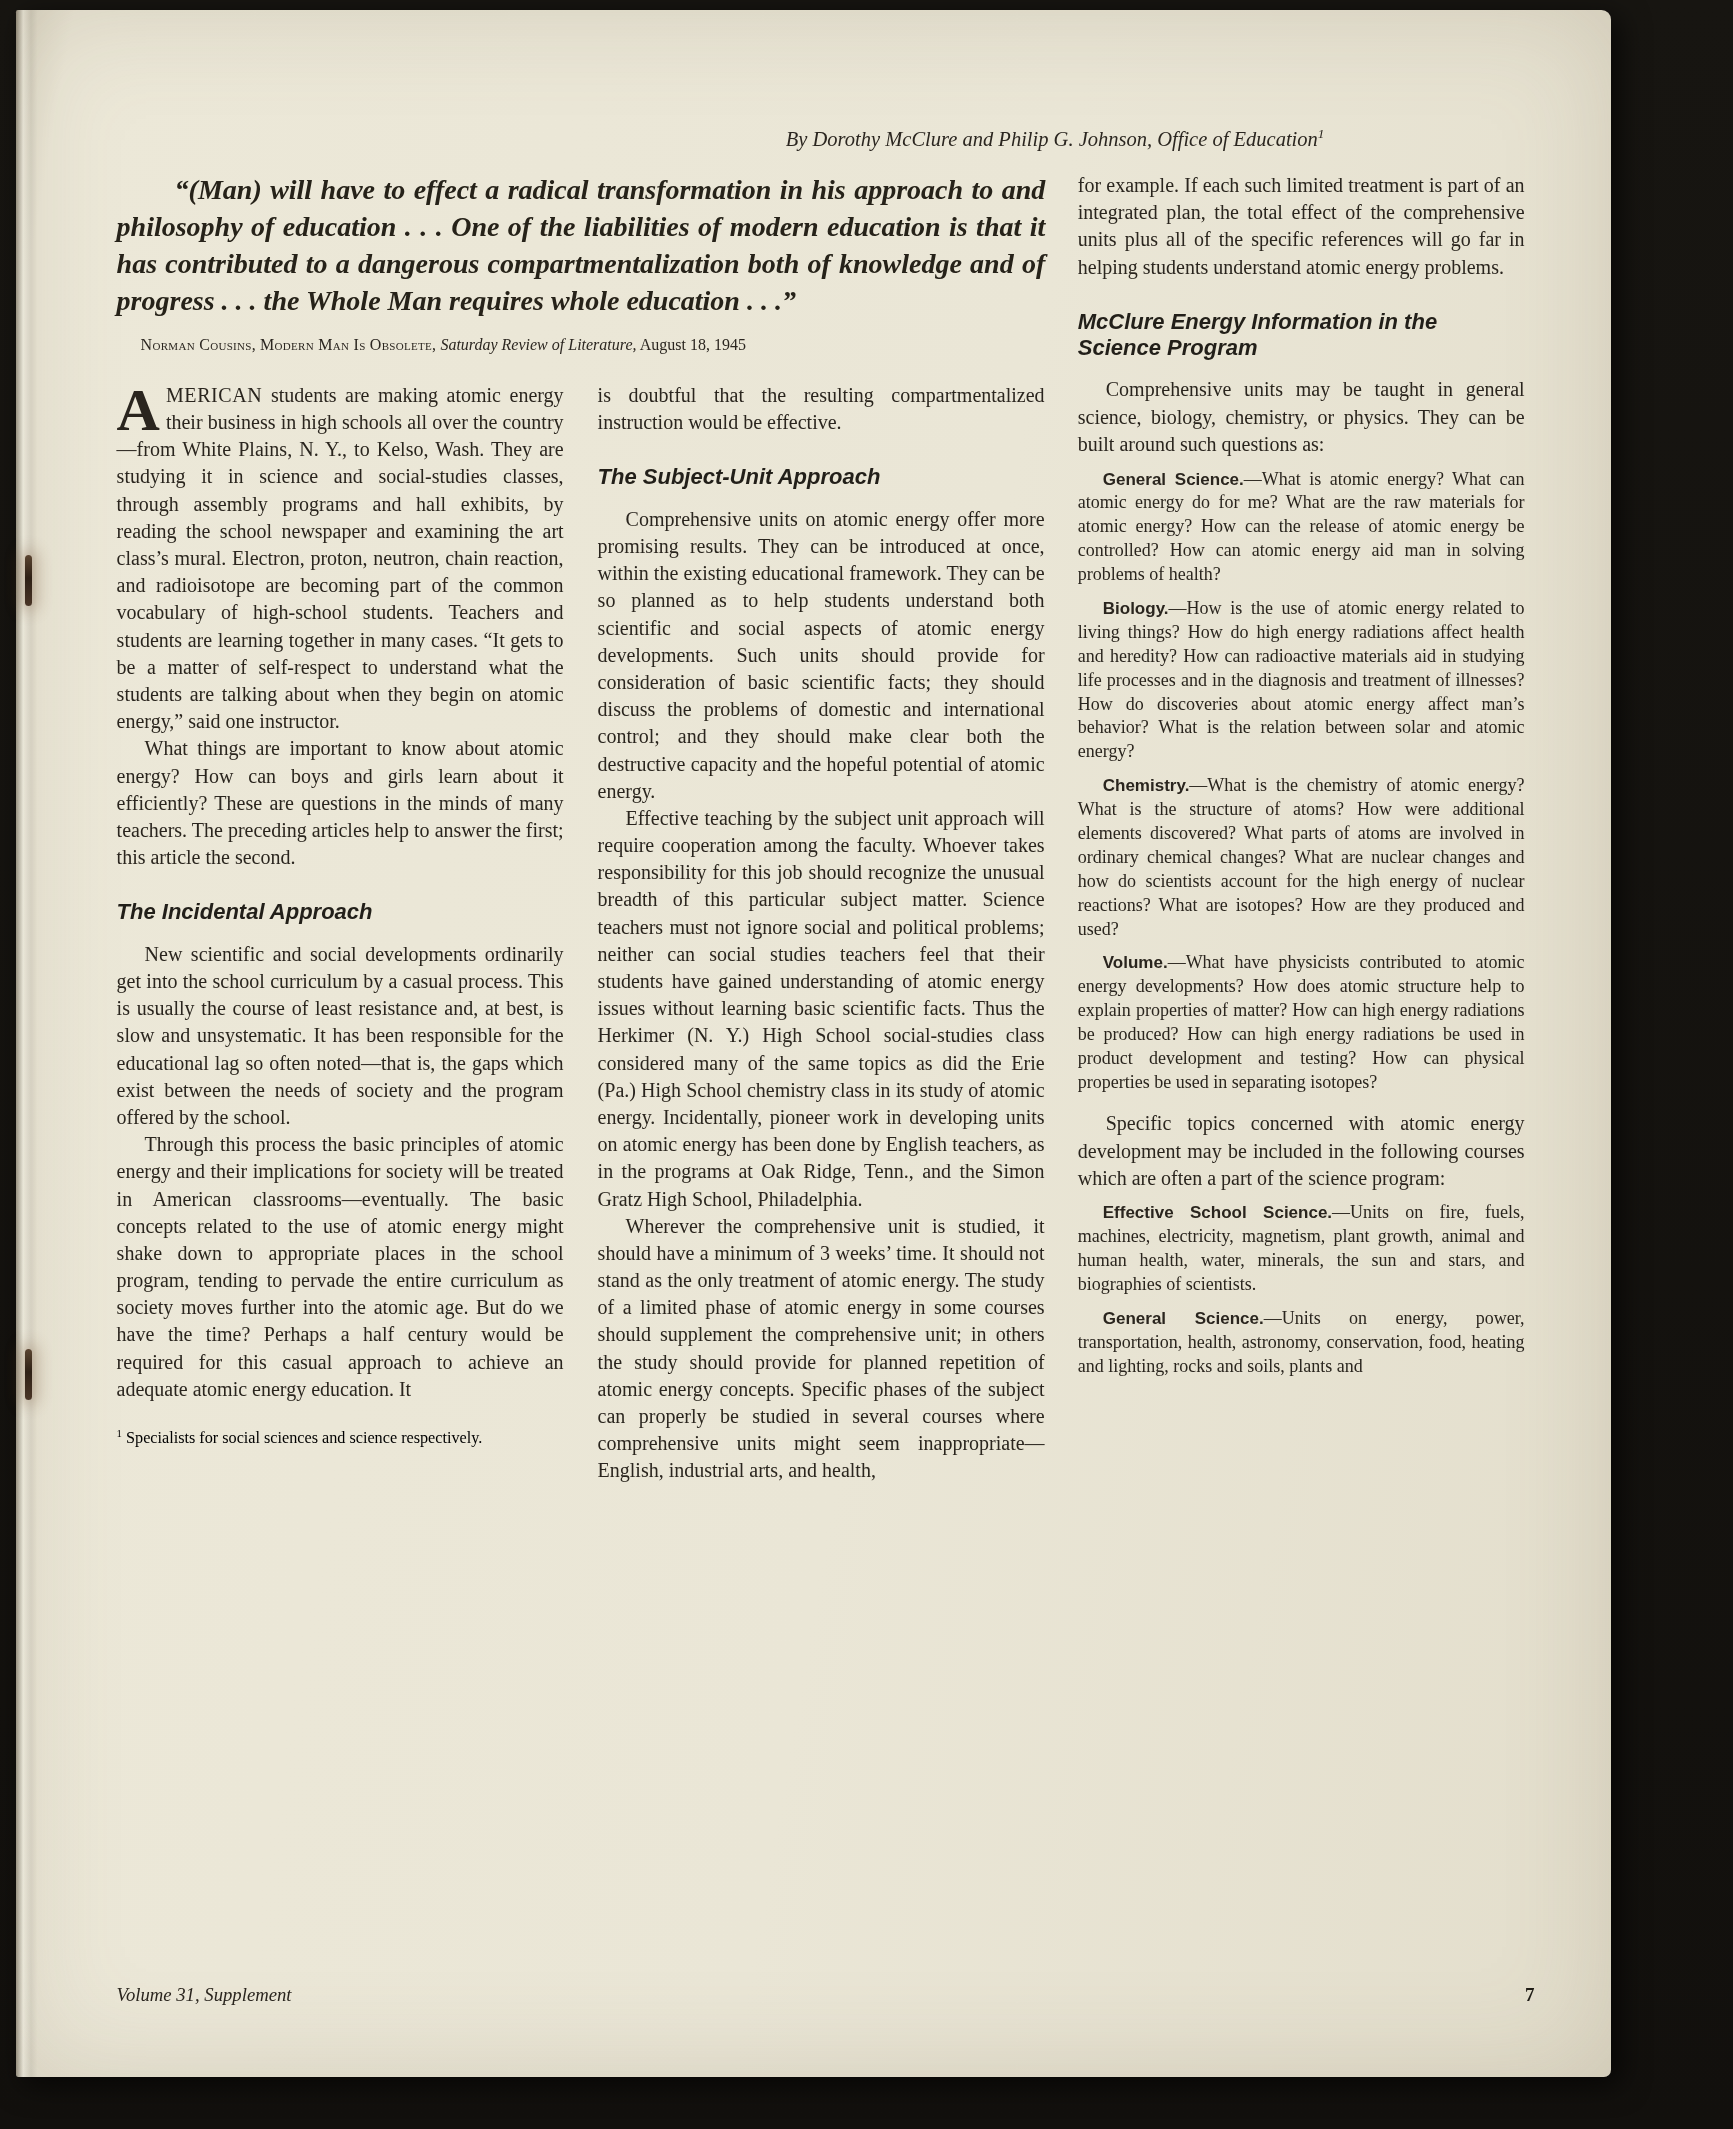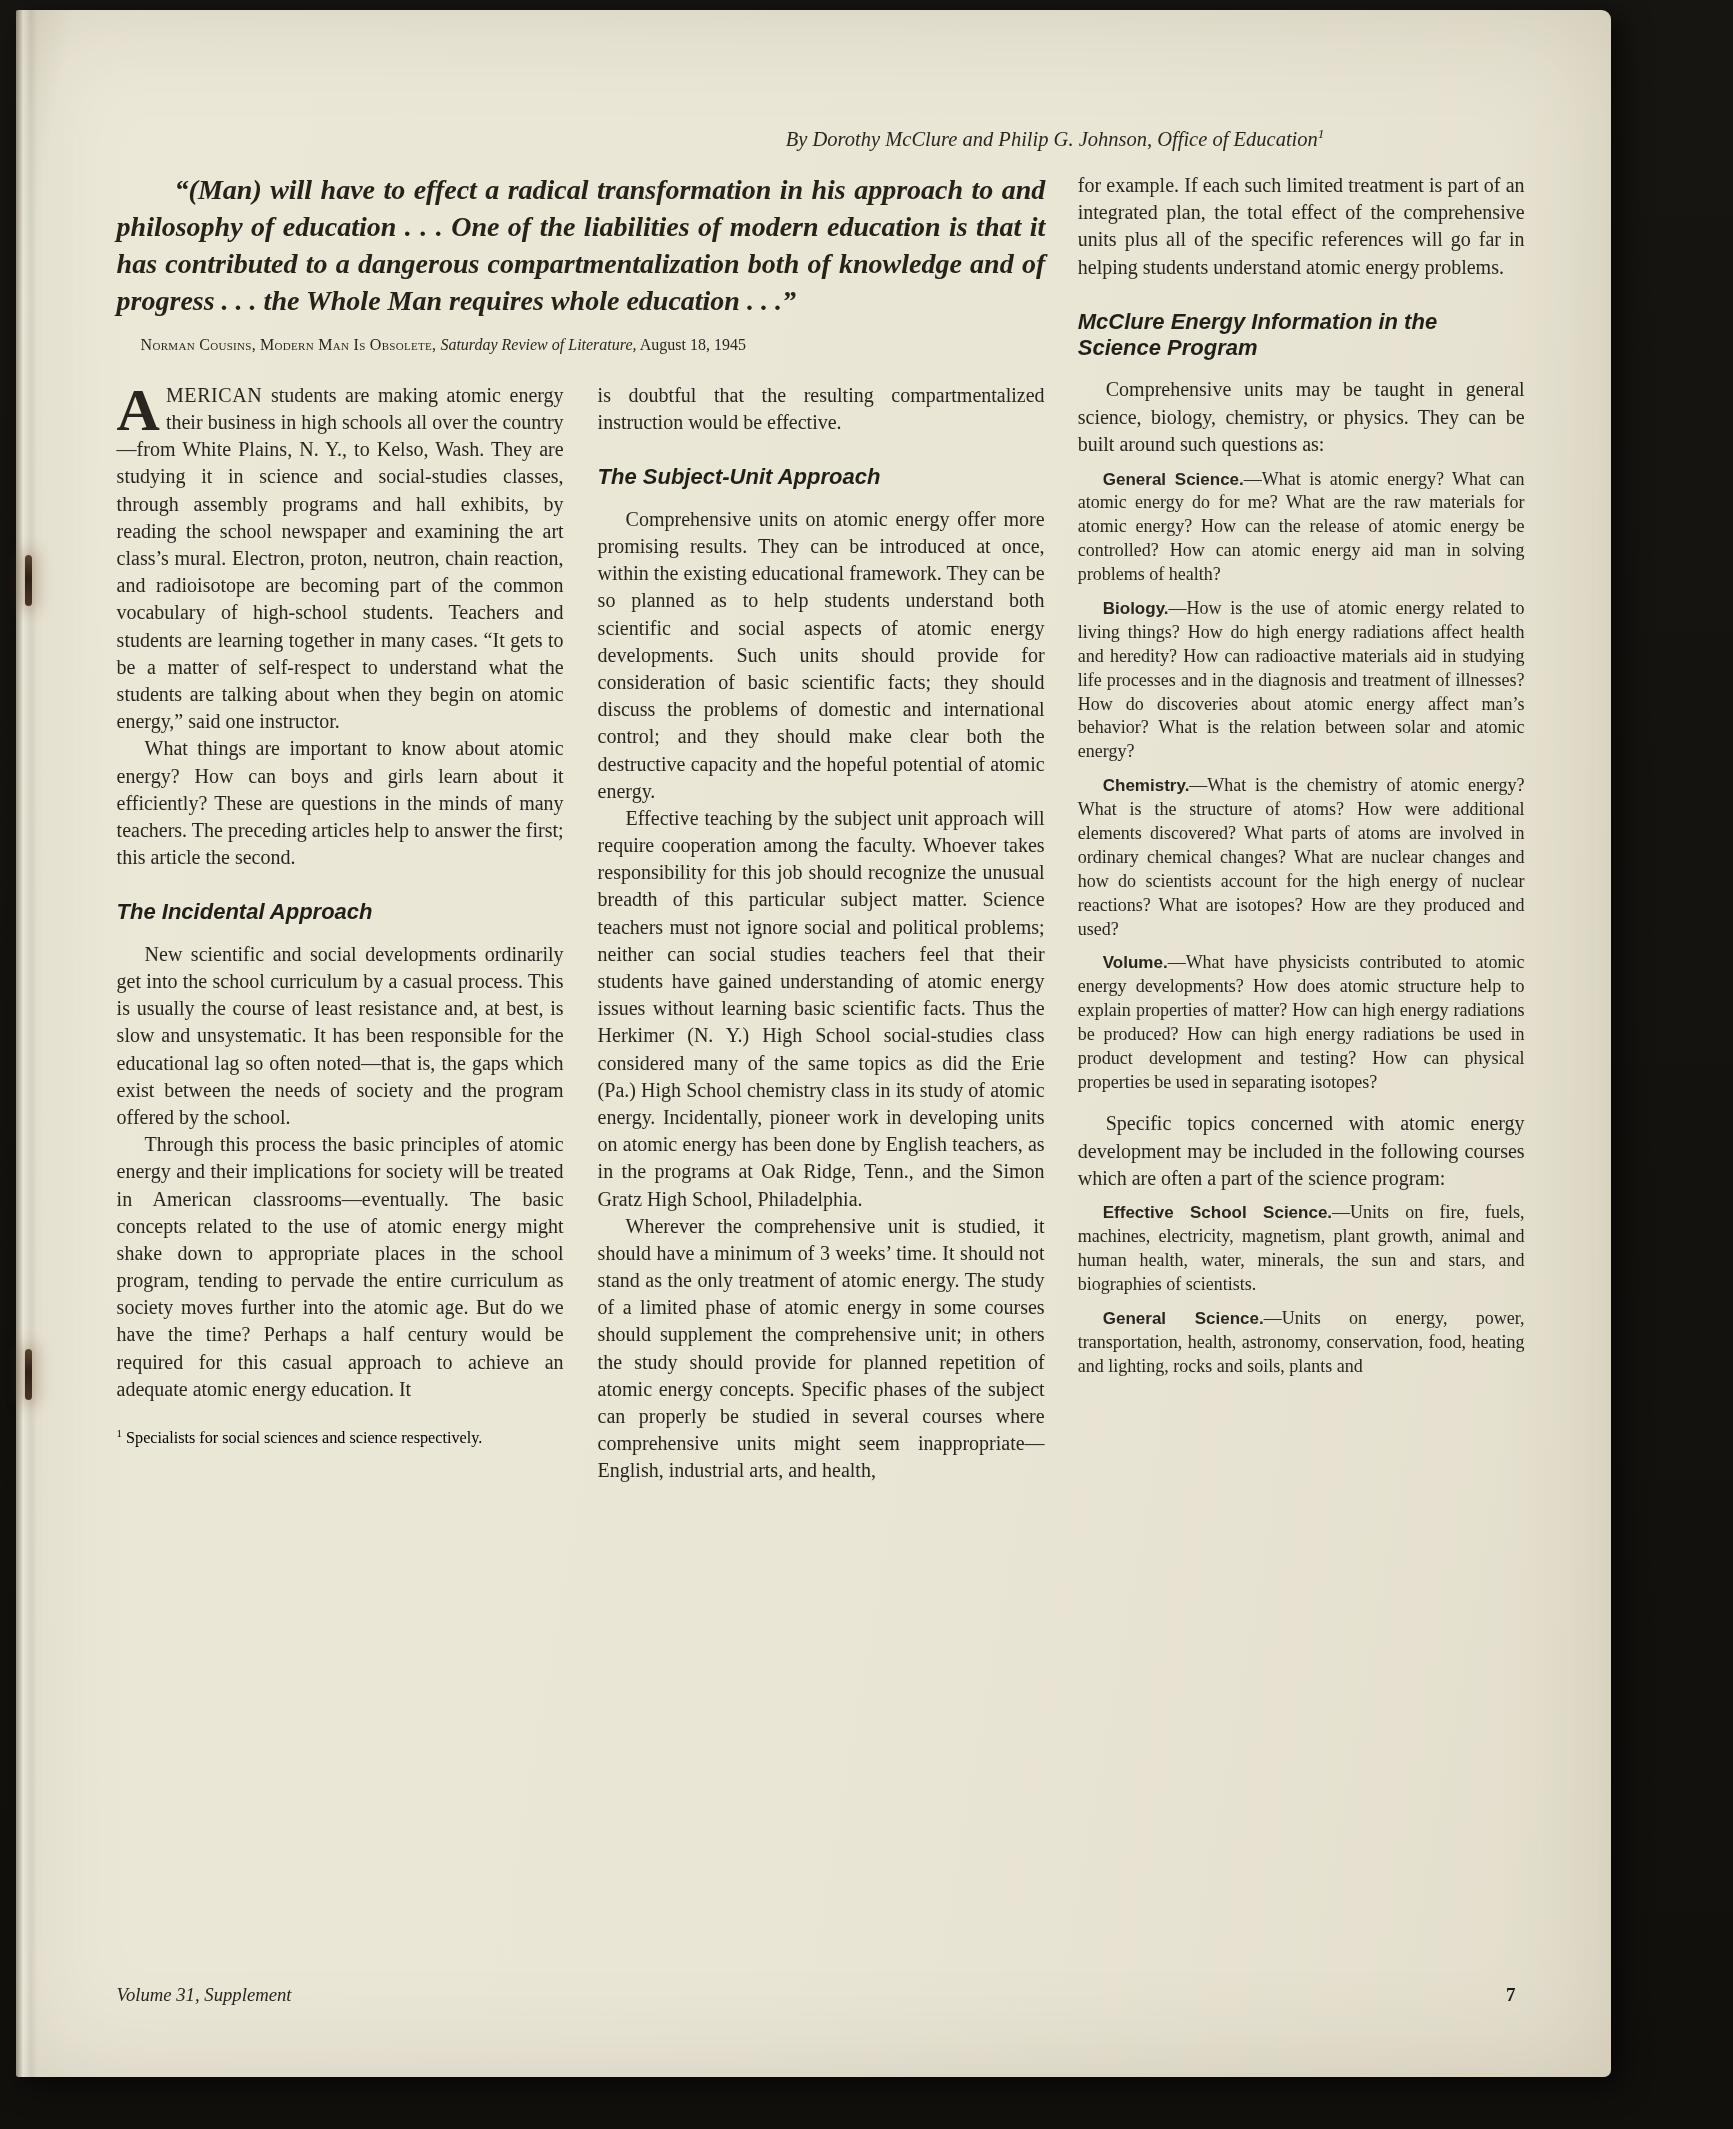--- a/index.html
+++ b/index.html
@@ -79,21 +79,21 @@
   }
   .lead-caps { letter-spacing:0.6px; }
 
   .qa { font-size:18px; line-height:1.33; text-indent:25px; margin-top:9.6px; text-align:justify; }
   .qa-lead { font-family:"Liberation Sans", sans-serif; font-weight:bold; font-size:17px; }
 
   .footnote { margin-top:23px; font-size:16.2px; line-height:1.3; text-align:left; }
   .footnote sup { font-size:10.8px; }
 
   .footer {
-    position:absolute; left:101px; right:95px; bottom:71px;
+    position:absolute; left:101px; right:76px; bottom:71px;
     display:flex; justify-content:space-between; align-items:flex-start;
   }
   .footer-left { font-style:italic; font-size:18.7px; color:#2a251e; }
   .page-number { font-weight:bold; font-size:19px; color:#1f1c16; }
 </style>
 </head>
 <body>
 
 <div class="paper">
   <div class="staple s1"></div>

